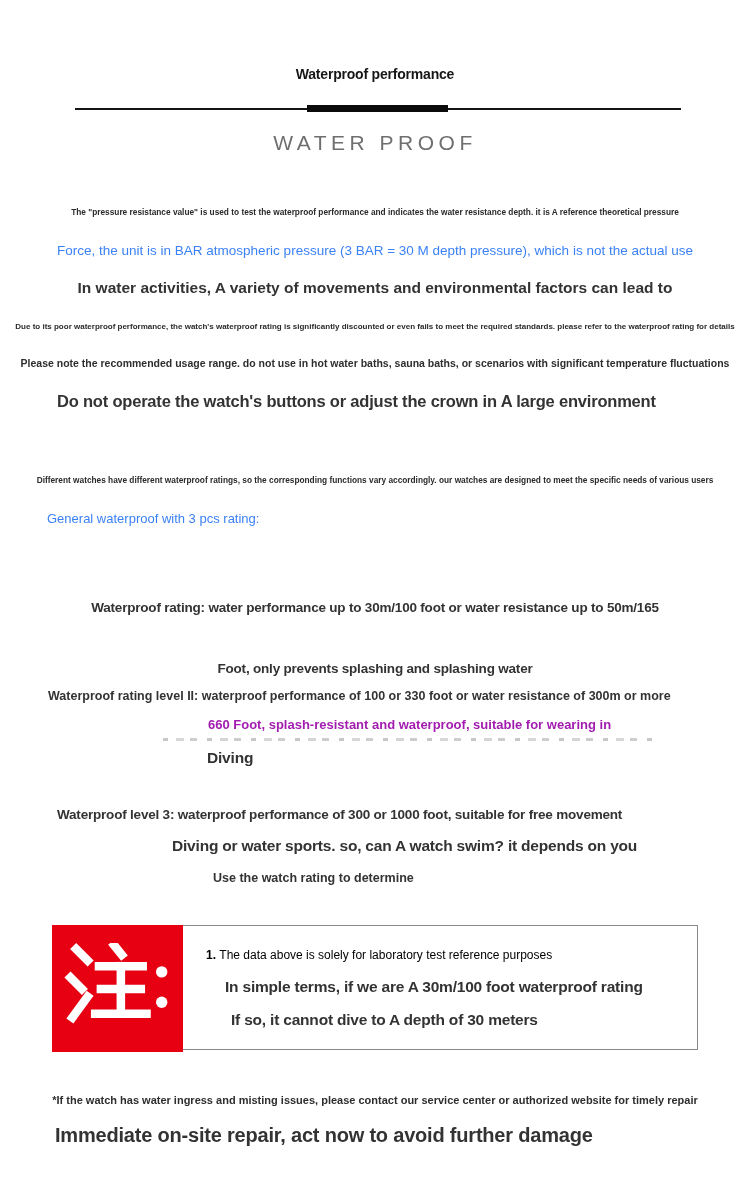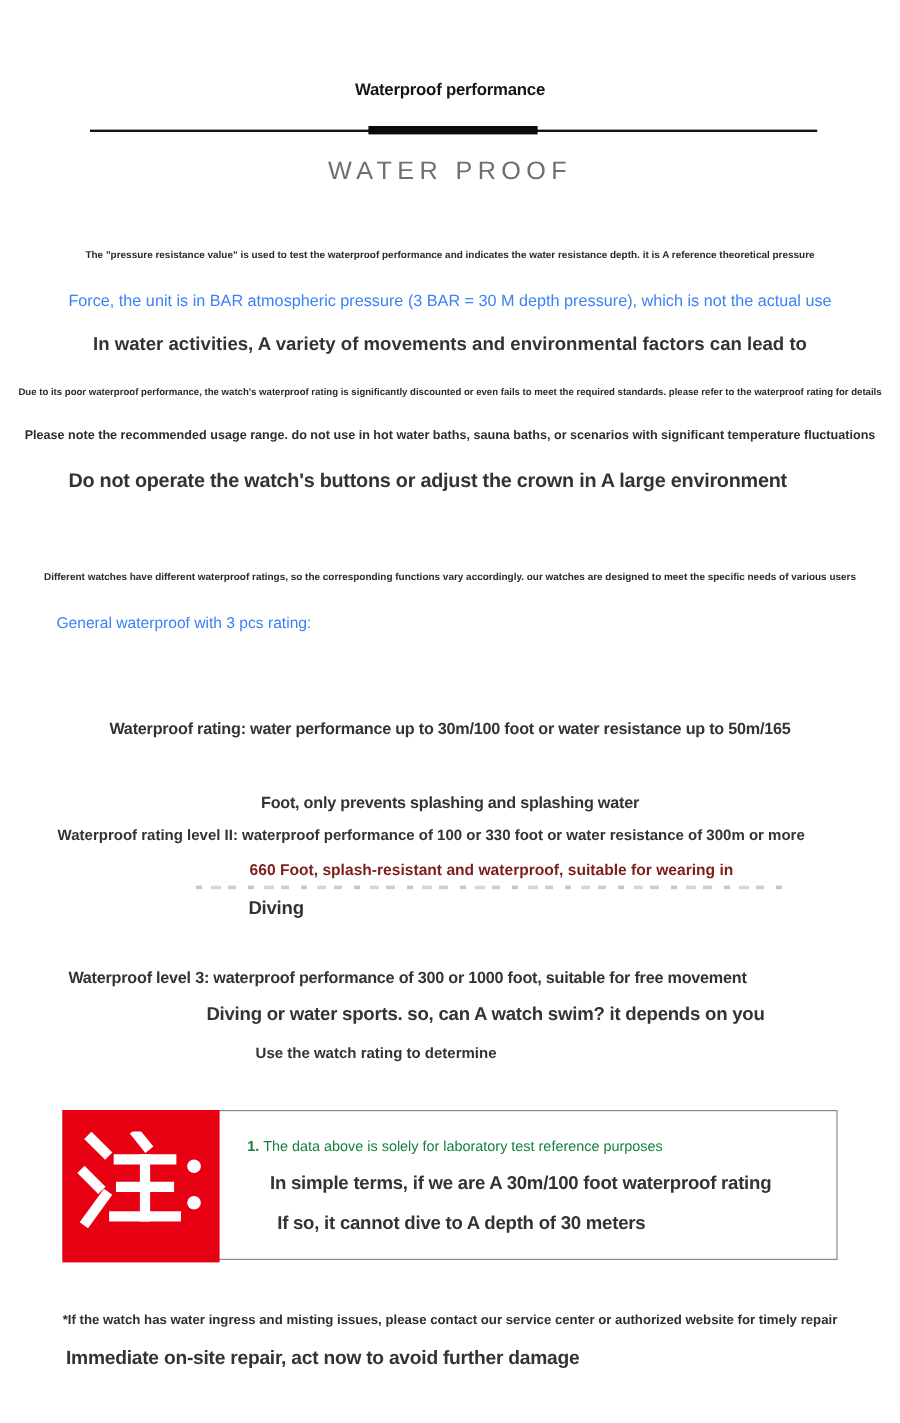--- a/index.html
+++ b/index.html
@@ -35,21 +35,21 @@
   .p-usage      { top:357px; }
   .p-crown      { top:392px; left:57px; font-size:16.5px; }
 
   .p-variety    { top:475px; }
   .p-general    { top:511px; left:47px; font-size:13px; }
 
   .p-l1a { top:600px; font-size:13.5px; }
   .p-l1b { top:661px; font-size:13.5px; }
 
   .p-l2head { top:689px; left:48px; font-size:12.5px; font-weight:600; color:#333; }
-  .p-l2a    { top:717px; left:208px; font-size:13px; font-weight:600; color:#7f1d1d; }
+  .p-l2a    { top:717px; left:208px; font-size:13px; font-weight:600; color:#a21caf; }
   .clipped-line {
     position:absolute; top:738px; left:163px; width:492px; height:3px; opacity:.55;
     background:repeating-linear-gradient(90deg,
       #9a9a9a 0 5px, transparent 5px 13px,
       #b5b5b5 13px 21px, transparent 21px 27px,
       #a5a5a5 27px 34px, transparent 34px 44px);
   }
   .p-diving { top:749px; left:207px; font-size:15.5px; }
 
   .p-l3head { top:807px; left:57px;  font-size:13.5px; }
@@ -57,28 +57,28 @@
   .p-l3b    { top:871px; left:165px; font-size:12.5px; font-weight:600; color:#333;margin-left:48px; }
 
   .note-box {
     position:absolute; top:925px; left:52px; width:646px; height:125px;
     border:1px solid #8a8a8a; background:#ffffff;
   }
   .note-red {
     position:absolute; top:-1px; left:-1px; width:131px; height:127px;
     background:#e60012; display:flex; align-items:center; justify-content:center;
   }
-  .note-item1 { position:absolute; top:22px; left:153px; font-size:12px; color:#15803d; }
+  .note-item1 { position:absolute; top:22px; left:153px; font-size:12px; color:#000000; }
   .note-item1 .num { font-weight:800; }
   .note-item1 .txt { font-weight:500; }
   .note-item2 { position:absolute; top:52px; left:172px; font-size:15.5px; font-weight:700; color:#333; letter-spacing:-0.2px; }
   .note-item3 { position:absolute; top:85px; left:178px; font-size:15.5px; font-weight:700; color:#333; letter-spacing:-0.2px; }
 
   .p-service { top:1094px; font-size:11px; font-weight:600; color:#2e2e2e; }
-  .p-repair  { top:1124px; left:55px; font-size:16px; }
+  .p-repair  { top:1124px; left:55px; font-size:20px; }
 </style>
 </head>
 <body>
 
 <div class="page">
 
   <div class="t center title">Waterproof performance</div>
 
   <div class="divider">
     <div class="divider-line"></div>

